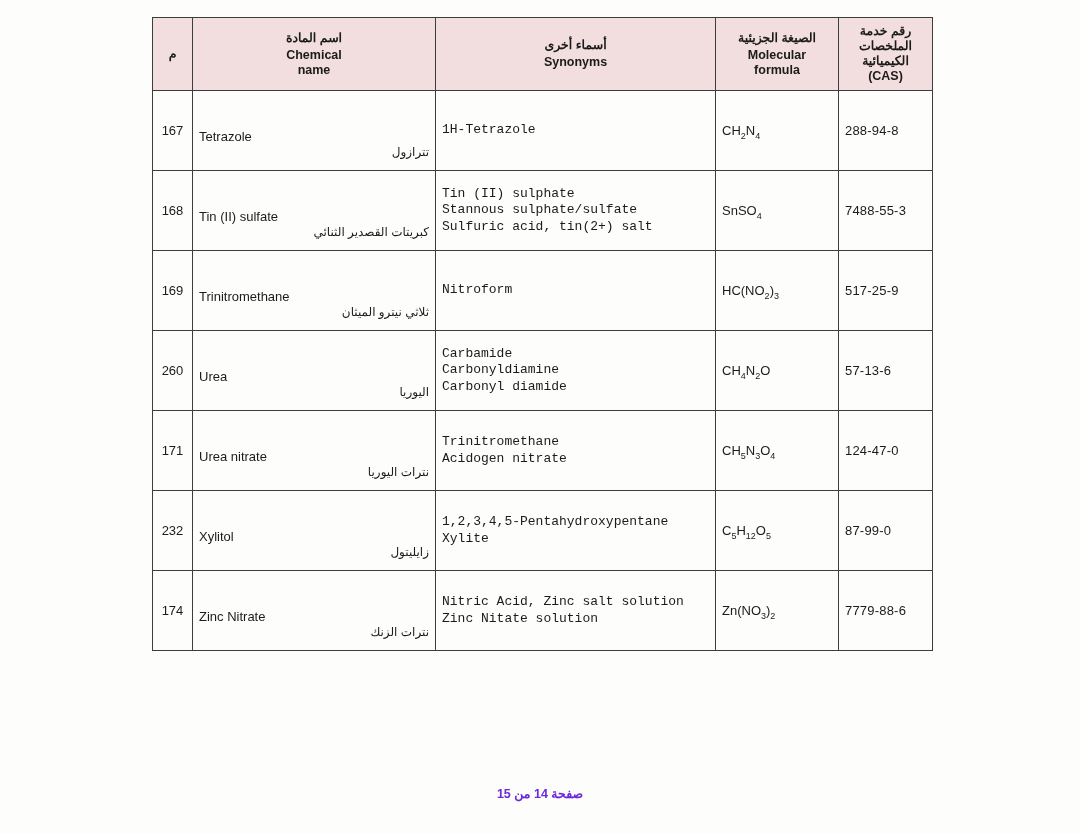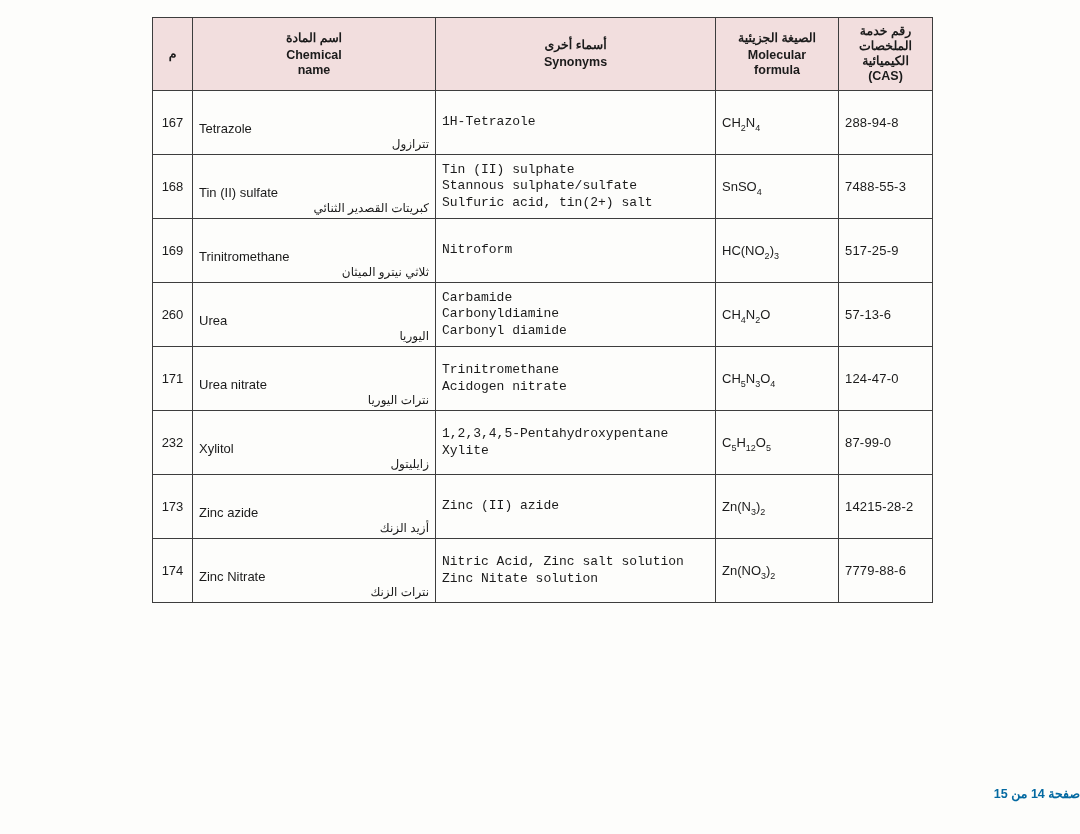--- a/index.html
+++ b/index.html
@@ -23,21 +23,21 @@
     top:17px;
     width:780px;
     border-collapse:collapse;
     table-layout:fixed;
   }
   .chem-table th,.chem-table td{
     border:1px solid var(--border);
     vertical-align:middle;
     font-size:13px;
     line-height:16px;
-    padding:2px 6px;
+    padding:10px 6px;
     color:var(--text);
   }
   .chem-table thead th{
     background:var(--header-bg);
     height:73px;
     text-align:center;
     font-weight:bold;
     font-size:12.5px;
     line-height:15px;
     padding:4px 3px;
@@ -49,24 +49,25 @@
   td.c-name .name-ar{direction:rtl;text-align:right;font-size:12px;line-height:15px;margin-left:28px;}
   td.c-syn div{font-size:13px;line-height:16.5px;font-family:Liberation Mono, monospace;}
   td.c-formula{font-size:13px;}
   td.c-formula sub{font-size:9px;line-height:0;}
   td.c-cas{font-size:13px;letter-spacing:.2px;}
   .footer{
     position:absolute;
     left:0;
     top:786px;
     width:100%;
+    text-align:center;
     direction:rtl;
     font-size:12.5px;
     font-weight:600;
-    color:#0369a1;
+    color:#6d28d9;
   }
 </style>
 </head>
 <body>
 
 <div class="page">
 
   <table class="chem-table">
     <colgroup>
       <col style="width:40px">
@@ -171,32 +172,20 @@
             <div class="name-ar">زايليتول</div>
           </td>
           <td class="c-syn">
             <div>1,2,3,4,5-Pentahydroxypentane</div>
             <div>Xylite</div>
           </td>
           <td class="c-formula">C<sub>5</sub>H<sub>12</sub>O<sub>5</sub></td>
           <td class="c-cas">87-99-0</td>
         </tr>
         <tr>
-          <td class="c-num">173</td>
-          <td class="c-name">
-            <div class="name-en">Zinc azide</div>
-            <div class="name-ar">أزيد الزنك</div>
-          </td>
-          <td class="c-syn">
-            <div>Zinc (II) azide</div>
-          </td>
-          <td class="c-formula">Zn(N<sub>3</sub>)<sub>2</sub></td>
-          <td class="c-cas">14215-28-2</td>
-        </tr>
-        <tr>
           <td class="c-num">174</td>
           <td class="c-name">
             <div class="name-en">Zinc Nitrate</div>
             <div class="name-ar">نترات الزنك</div>
           </td>
           <td class="c-syn">
             <div>Nitric Acid, Zinc salt solution</div>
             <div>Zinc Nitate solution</div>
           </td>
           <td class="c-formula">Zn(NO<sub>3</sub>)<sub>2</sub></td>

